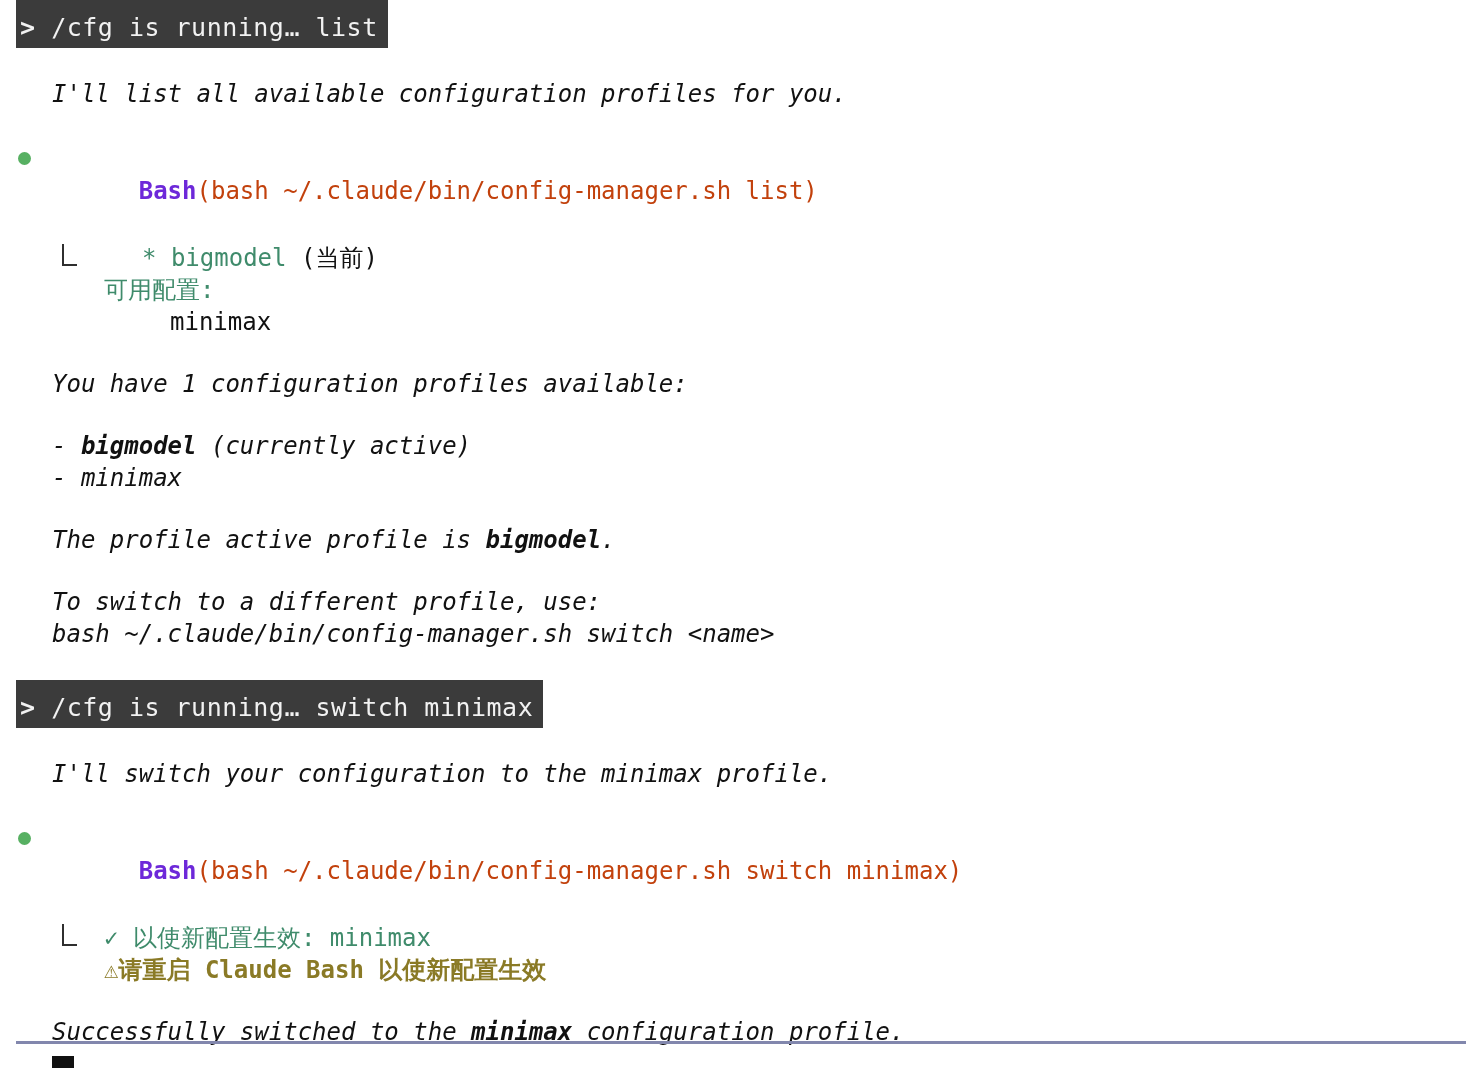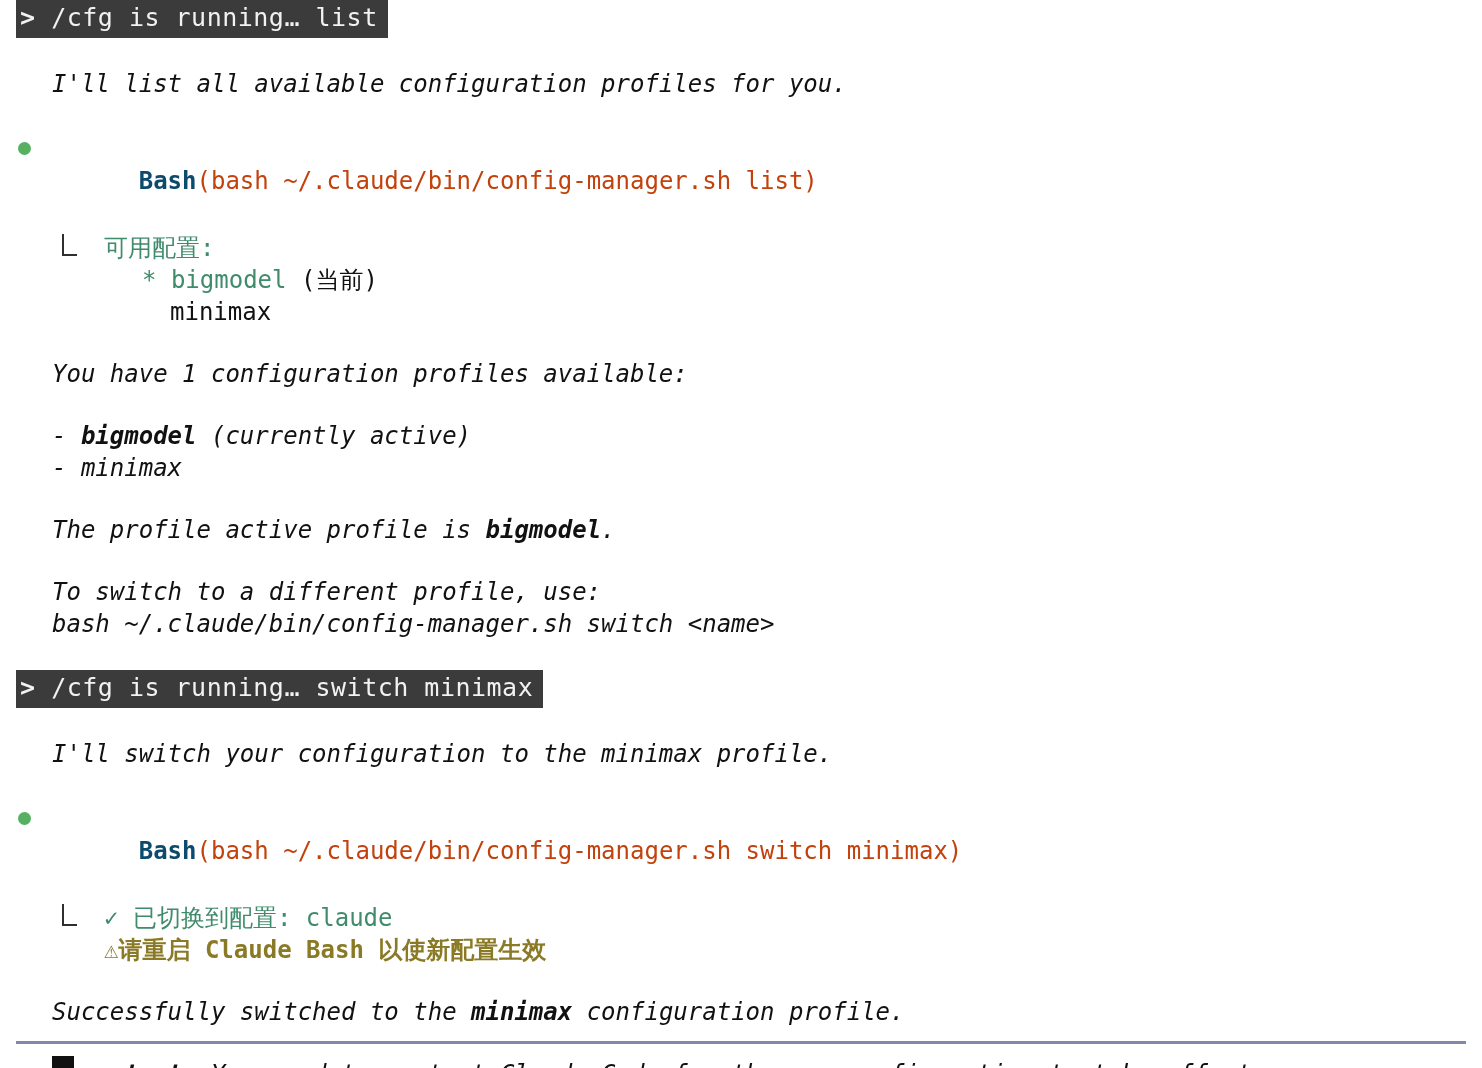--- a/index.html
+++ b/index.html
@@ -23,21 +23,21 @@
     left: 0;
     top: 0;
     width: 1482px;
   }
 
   
   .cmd-bar {
     display: inline-block;
     background: #3b3b3b;
     color: #f2f2f2;
-    padding: 3px 10px 5px 4px;
+    padding: 13px 10px 5px 4px;
     white-space: pre;
     letter-spacing: 0.5px;
     font-size: 25px;
     line-height: 30px;
   }
   .cmd-bar-row {
     padding-left: 16px;
   }
   .cmd-prompt {
     font-weight: 700;
@@ -68,21 +68,21 @@
     position: absolute;
     left: -34px;
     top: 12px;
     width: 13px;
     height: 13px;
     border-radius: 50%;
     background: #57b062;
   }
   .tool-name {
     font-weight: 700;
-    color: #0c4a6e;
+    color: #6d28d9;
   }
   .tool-args { color: #c2410c; }
 
   .tool-output {
     position: relative;
     padding-left: 14px;
   }
   .corner-glyph {
     position: absolute;
     left: 10px;
@@ -140,22 +140,22 @@
   <div class="para">I'll list all available configuration profiles for you.</div>
 
   <div class="spacer-md"></div>
 
   <div class="tool-block">
     <div class="tool-header">
       <span class="bullet-dot"></span><span class="tool-name">Bash</span><span class="tool-args">(bash ~/.claude/bin/config-manager.sh list)</span>
     </div>
     <div class="tool-output">
       <span class="corner-glyph"></span>
+      <div class="out-line indent-1"><span class="g">* bigmodel</span><span> (当前)</span></div>
       <div class="out-line g">可用配置:</div>
-      <div class="out-line indent-1"><span class="g">* bigmodel</span><span> (当前)</span></div>
       <div class="out-line indent-2">minimax</div>
     </div>
   </div>
 
   <div class="spacer-md"></div>
 
   <div class="para">You have 1 configuration profiles available:</div>
 
   <div class="spacer-md"></div>
 
@@ -182,21 +182,21 @@
   <div class="para">I'll switch your configuration to the minimax profile.</div>
 
   <div class="spacer-md"></div>
 
   <div class="tool-block">
     <div class="tool-header">
       <span class="bullet-dot"></span><span class="tool-name">Bash</span><span class="tool-args">(bash ~/.claude/bin/config-manager.sh switch minimax)</span>
     </div>
     <div class="tool-output">
       <span class="corner-glyph"></span>
-      <div class="out-line g"><span>✓</span><span> 已切换到配置: claude</span></div>
+      <div class="out-line g"><span>✓</span><span> 以使新配置生效: minimax</span></div>
       <div class="out-line warn"><span>⚠</span><span>请重启 Claude Bash 以使新配置生效</span></div>
     </div>
   </div>
 
   <div class="spacer-md"></div>
 
   <div class="para"><span>Successfully switched to the </span><span class="b">minimax</span><span> configuration profile.</span></div>
 
   <div class="spacer-md"></div>
 

